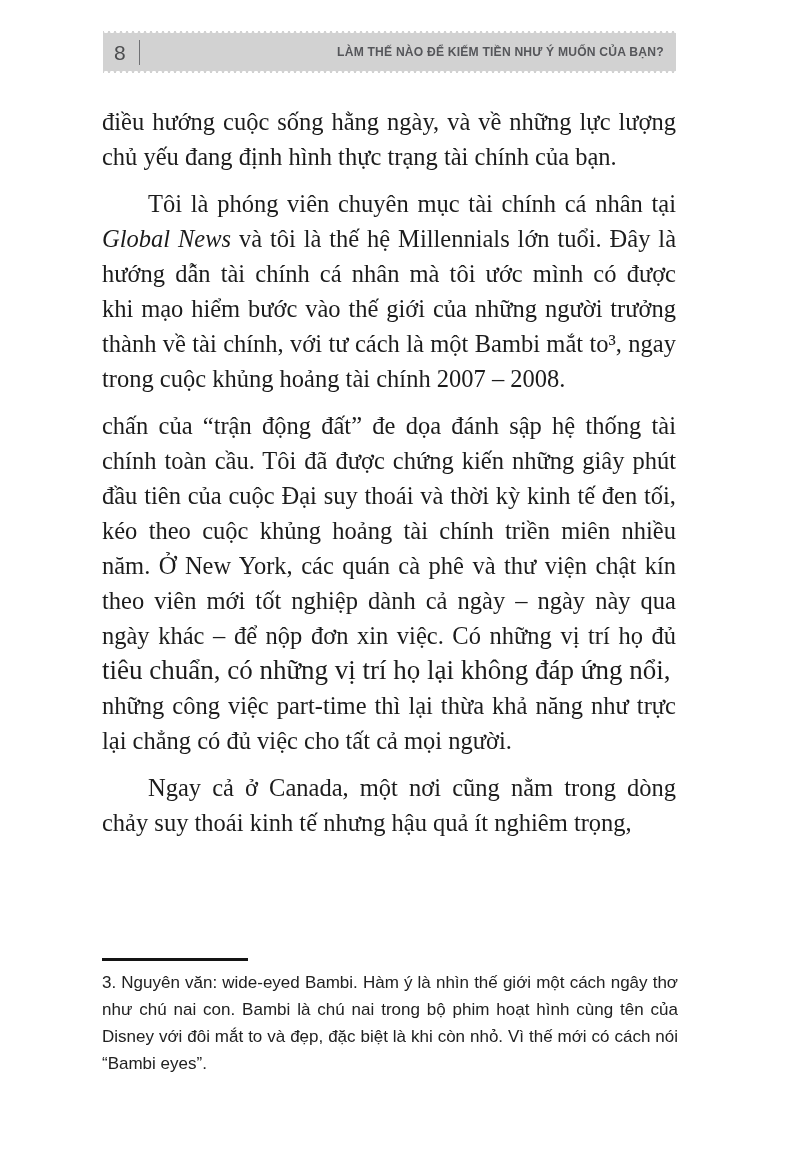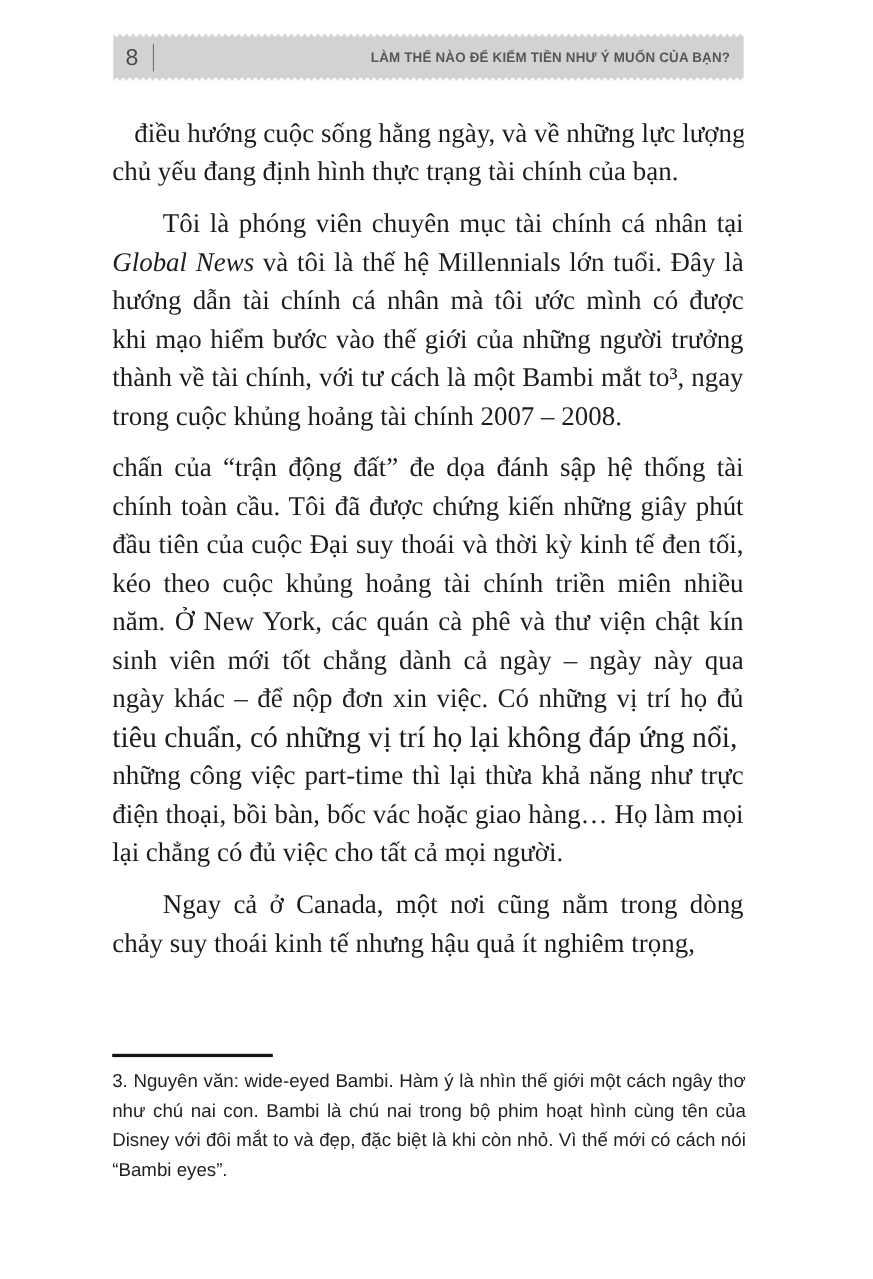--- a/index.html
+++ b/index.html
@@ -110,42 +110,41 @@
 <div class="page">
 
   <div class="page-header">
     <span class="page-num">8</span>
     <span class="num-divider"></span>
     <span class="running-title">LÀM THẾ NÀO ĐỂ KIẾM TIỀN NHƯ Ý MUỐN CỦA BẠN?</span>
   </div>
 
   <div class="body-text">
       <div class="paragraph">
-        <div class="line" style="font-size: 24.5px; margin-left: 20px;">điều hướng cuộc sống hằng ngày, và về những lực lượng</div>
+        <div class="line" style="font-size: 24.5px;">điều hướng cuộc sống hằng ngày, và về những lực lượng</div>
         <div class="line last" style="font-size: 24.5px;">chủ yếu đang định hình thực trạng tài chính của bạn.</div>
       </div>
       <div class="paragraph">
         <div class="line indent" style="font-size: 24.5px;">Tôi là phóng viên chuyên mục tài chính cá nhân tại</div>
         <div class="line" style="font-size: 24.5px;"><em>Global News</em> và tôi là thế hệ Millennials lớn tuổi. Đây là</div>
         <div class="line" style="font-size: 24.5px;">hướng dẫn tài chính cá nhân mà tôi ước mình có được</div>
         <div class="line" style="font-size: 24.5px;">khi mạo hiểm bước vào thế giới của những người trưởng</div>
         <div class="line" style="font-size: 24.5px;">thành về tài chính, với tư cách là một Bambi mắt to³, ngay</div>
         <div class="line last" style="font-size: 24.5px;">trong cuộc khủng hoảng tài chính 2007 – 2008.</div>
       </div>
       <div class="paragraph">
         <div class="line" style="font-size: 24.5px;">chấn của “trận động đất” đe dọa đánh sập hệ thống tài</div>
         <div class="line" style="font-size: 24.5px;">chính toàn cầu. Tôi đã được chứng kiến những giây phút</div>
         <div class="line" style="font-size: 24.5px;">đầu tiên của cuộc Đại suy thoái và thời kỳ kinh tế đen tối,</div>
         <div class="line" style="font-size: 24.5px;">kéo theo cuộc khủng hoảng tài chính triền miên nhiều</div>
         <div class="line" style="font-size: 24.5px;">năm. Ở New York, các quán cà phê và thư viện chật kín</div>
-        <div class="line" style="font-size: 24.5px;">sinh viên mới tốt chẳng dành cả ngày – ngày này qua</div>
+        <div class="line" style="font-size: 24.5px;">theo viên mới tốt nghiệp dành cả ngày – ngày này qua</div>
         <div class="line" style="font-size: 24.5px;">ngày khác – để nộp đơn xin việc. Có những vị trí họ đủ</div>
         <div class="line" style="font-size: 27px;">tiêu chuẩn, có những vị trí họ lại không đáp ứng nổi, còn</div>
         <div class="line" style="font-size: 24.5px;">những công việc part-time thì lại thừa khả năng như trực</div>
-        <div class="line" style="font-size: 24.5px;">điện thoại, bồi bàn, bốc vác hoặc giao hàng… Họ làm mọi</div>
         <div class="line last" style="font-size: 24.5px;">lại chẳng có đủ việc cho tất cả mọi người.</div>
       </div>
       <div class="paragraph">
         <div class="line indent" style="font-size: 24.5px;">Ngay cả ở Canada, một nơi cũng nằm trong dòng</div>
         <div class="line last" style="font-size: 24.5px;">chảy suy thoái kinh tế nhưng hậu quả ít nghiêm trọng,</div>
       </div>
     </div>
 
   <div class="footnote-divider"></div>
 

